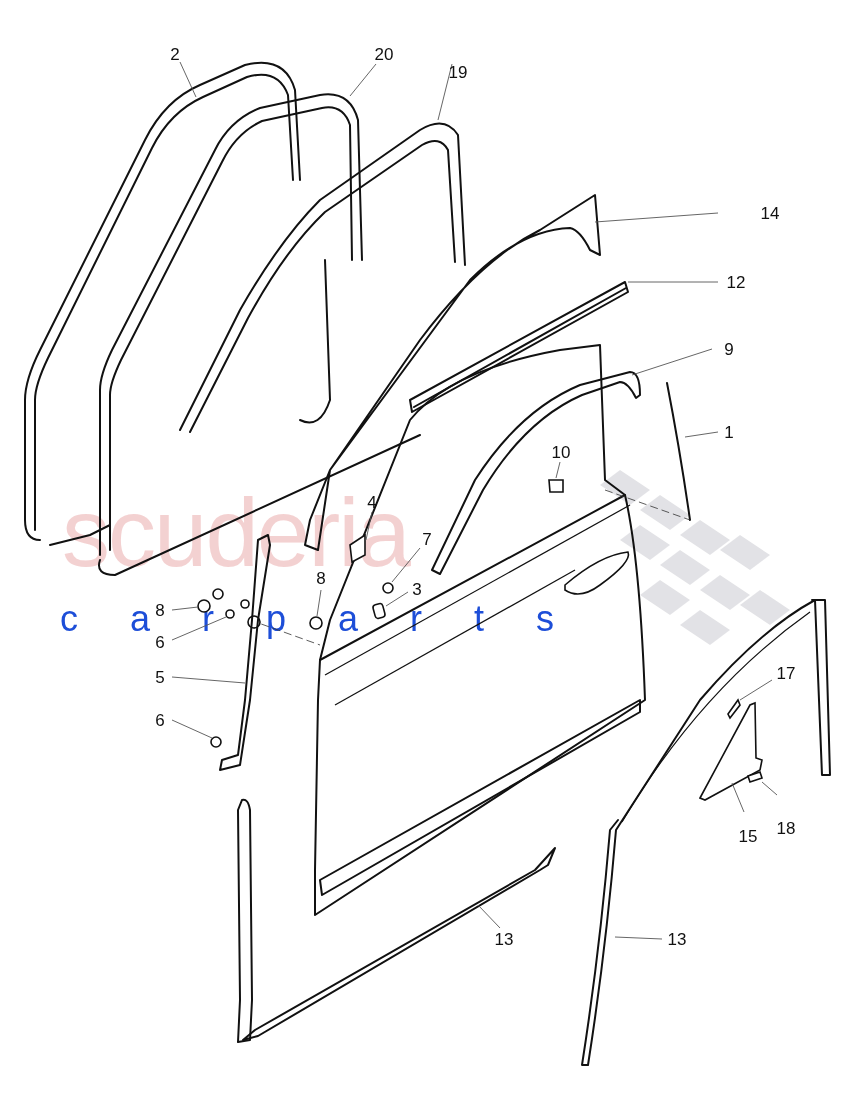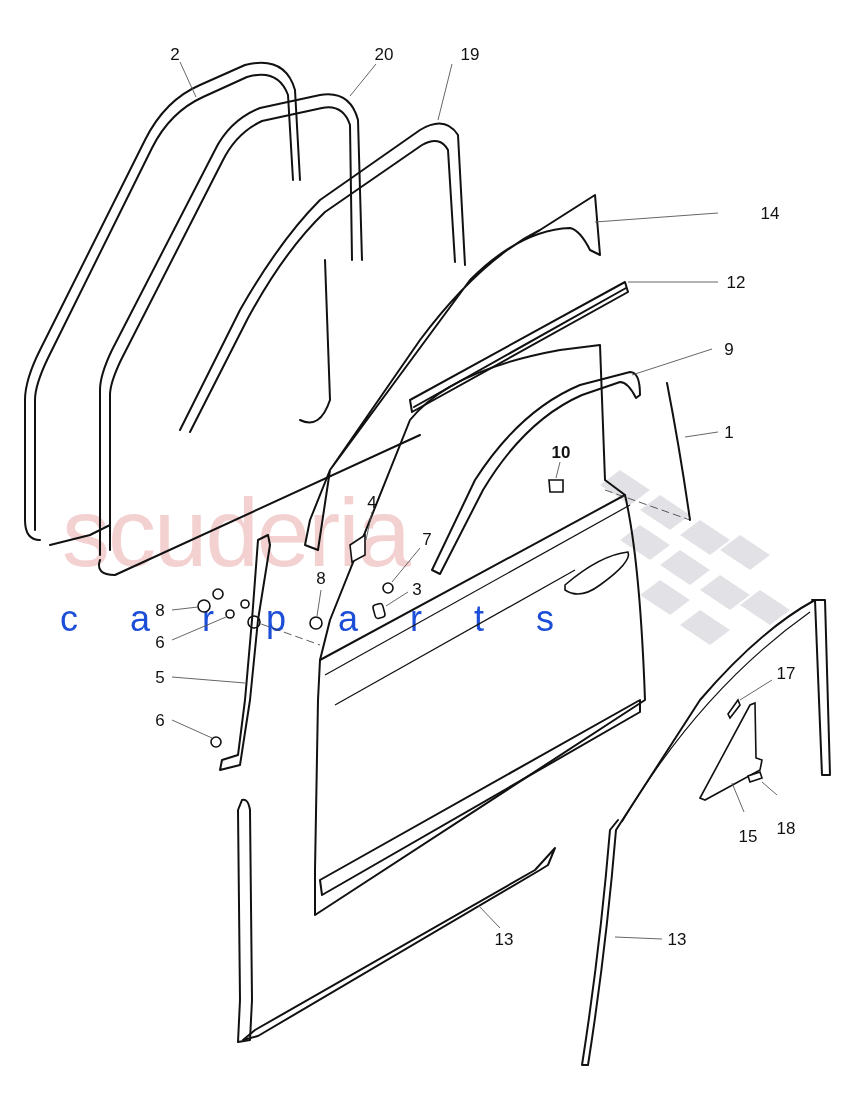--- a/index.html
+++ b/index.html
@@ -103,26 +103,26 @@
   <path class="part-fill" d="M728,714 L738,700 L740,705 L730,718 Z"></path>
   <line class="leader" x1="740" y1="700" x2="772" y2="680"></line>
   <path class="part-fill" d="M748,776 L760,772 L762,778 L750,782 Z"></path>
   <line class="leader" x1="762" y1="782" x2="777" y2="795"></line>
   <line class="leader" x1="732" y1="783" x2="744" y2="812"></line>
 </svg>
 
 <div id="callouts">
     <div class="callout" style="left: 175px; top: 54px;">2</div>
     <div class="callout" style="left: 384px; top: 54px;">20</div>
-    <div class="callout" style="left: 458px; top: 54px; margin-left: 12px;">19</div>
+    <div class="callout" style="left: 458px; top: 72px;">19</div>
     <div class="callout" style="left: 736px; top: 213px; margin-left: 34px;">14</div>
     <div class="callout" style="left: 736px; top: 282px;">12</div>
     <div class="callout" style="left: 729px; top: 349px;">9</div>
     <div class="callout" style="left: 729px; top: 432px;">1</div>
-    <div class="callout" style="left: 561px; top: 452px; font-weight: bold;">10</div>
+    <div class="callout" style="left: 561px; top: 452px;">10</div>
     <div class="callout" style="left: 372px; top: 502px;">4</div>
     <div class="callout" style="left: 427px; top: 539px;">7</div>
     <div class="callout" style="left: 417px; top: 589px;">3</div>
     <div class="callout" style="left: 160px; top: 610px;">8</div>
     <div class="callout" style="left: 321px; top: 578px;">8</div>
     <div class="callout" style="left: 160px; top: 642px;">6</div>
     <div class="callout" style="left: 160px; top: 677px;">5</div>
     <div class="callout" style="left: 160px; top: 720px;">6</div>
     <div class="callout" style="left: 786px; top: 673px;">17</div>
     <div class="callout" style="left: 786px; top: 828px;">18</div>

